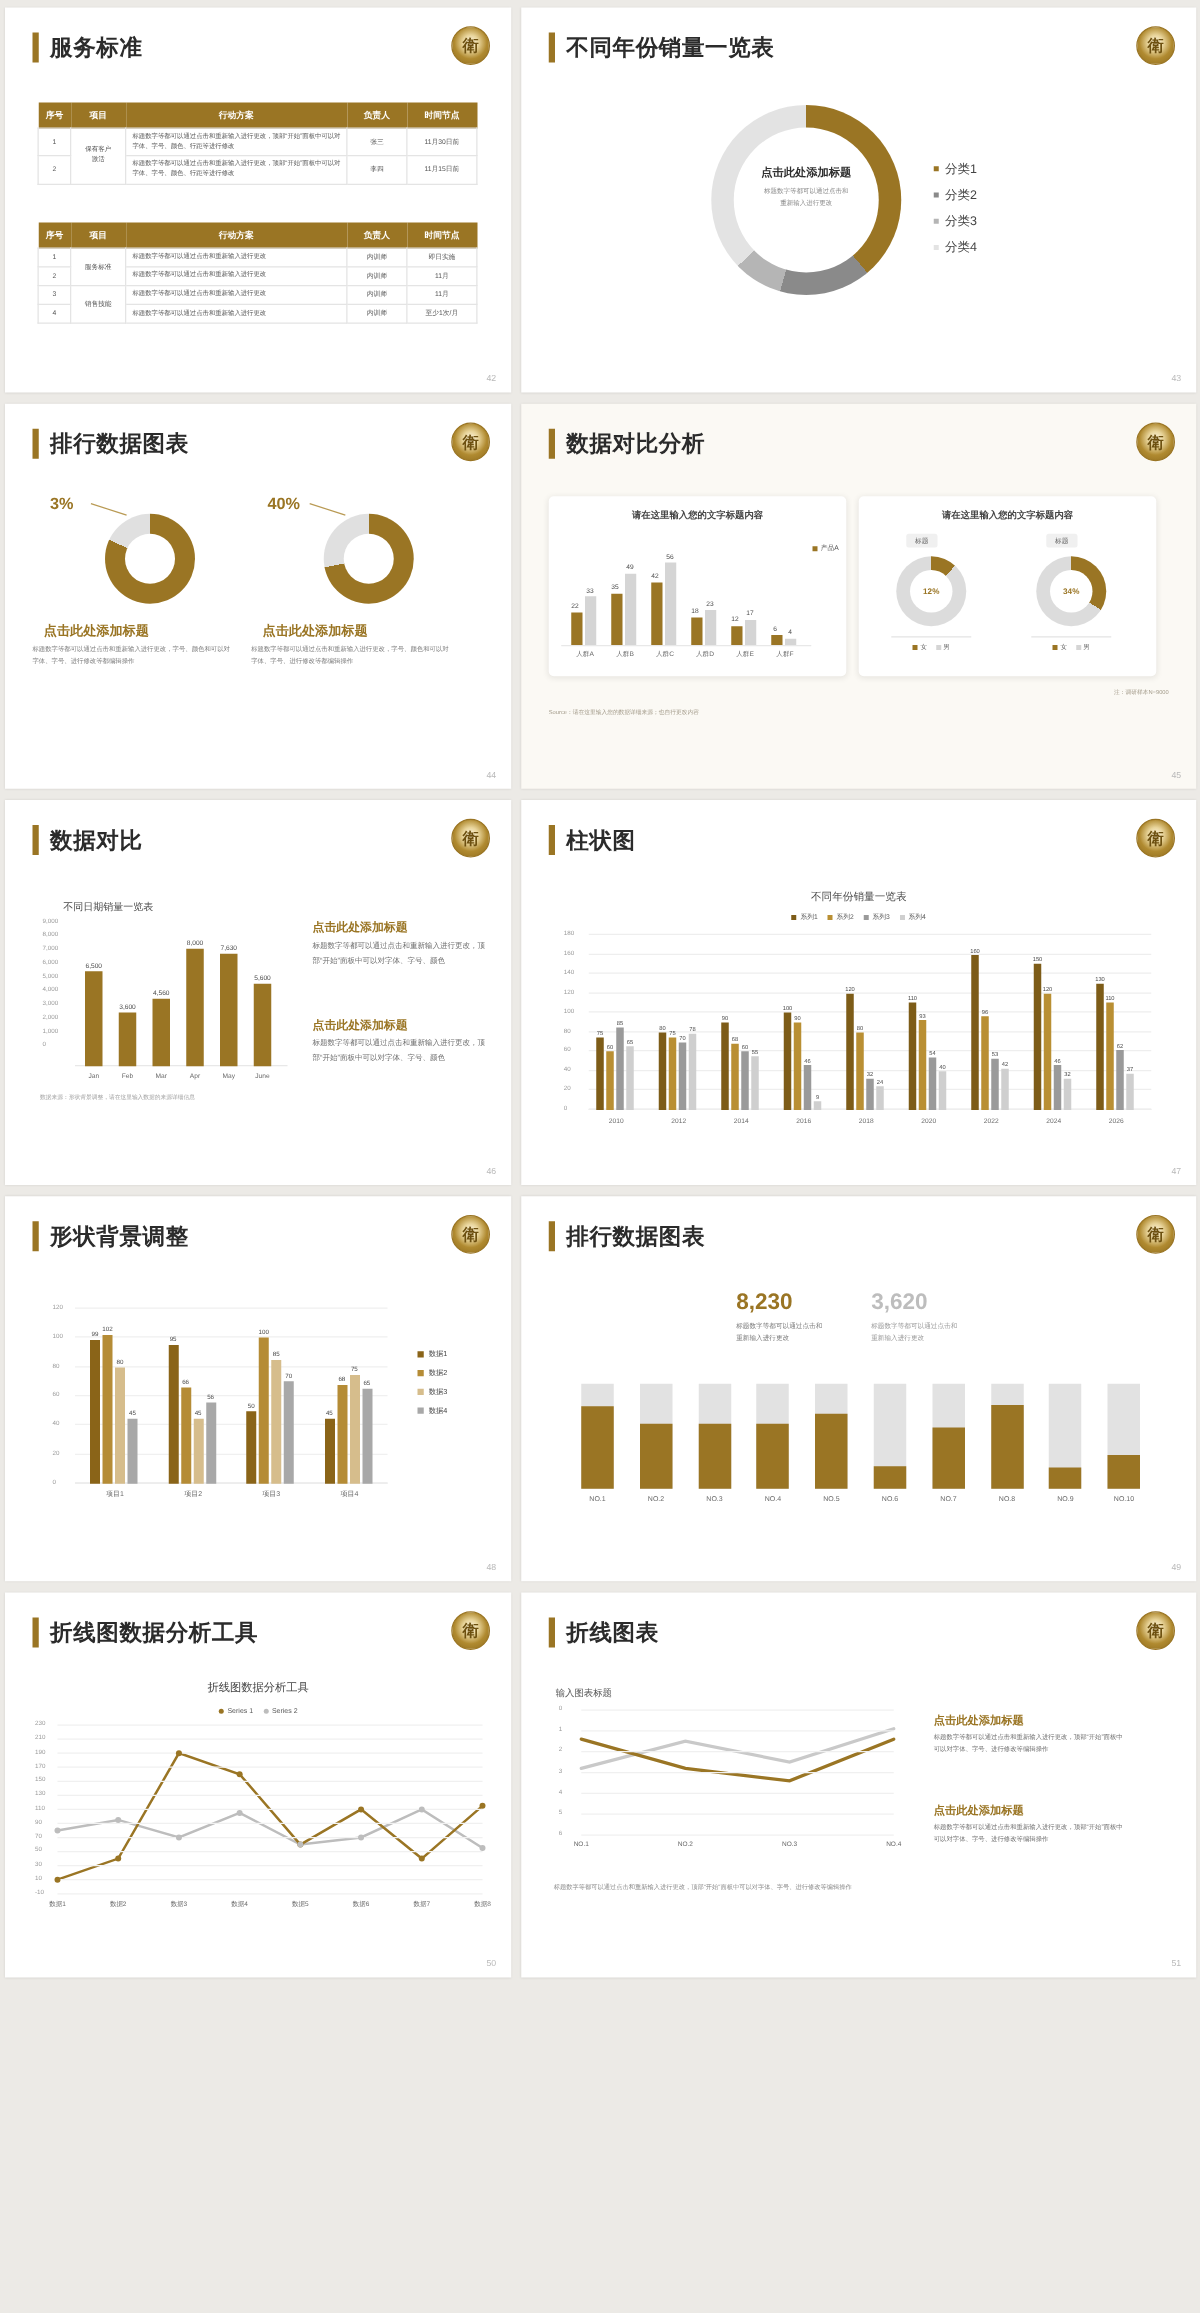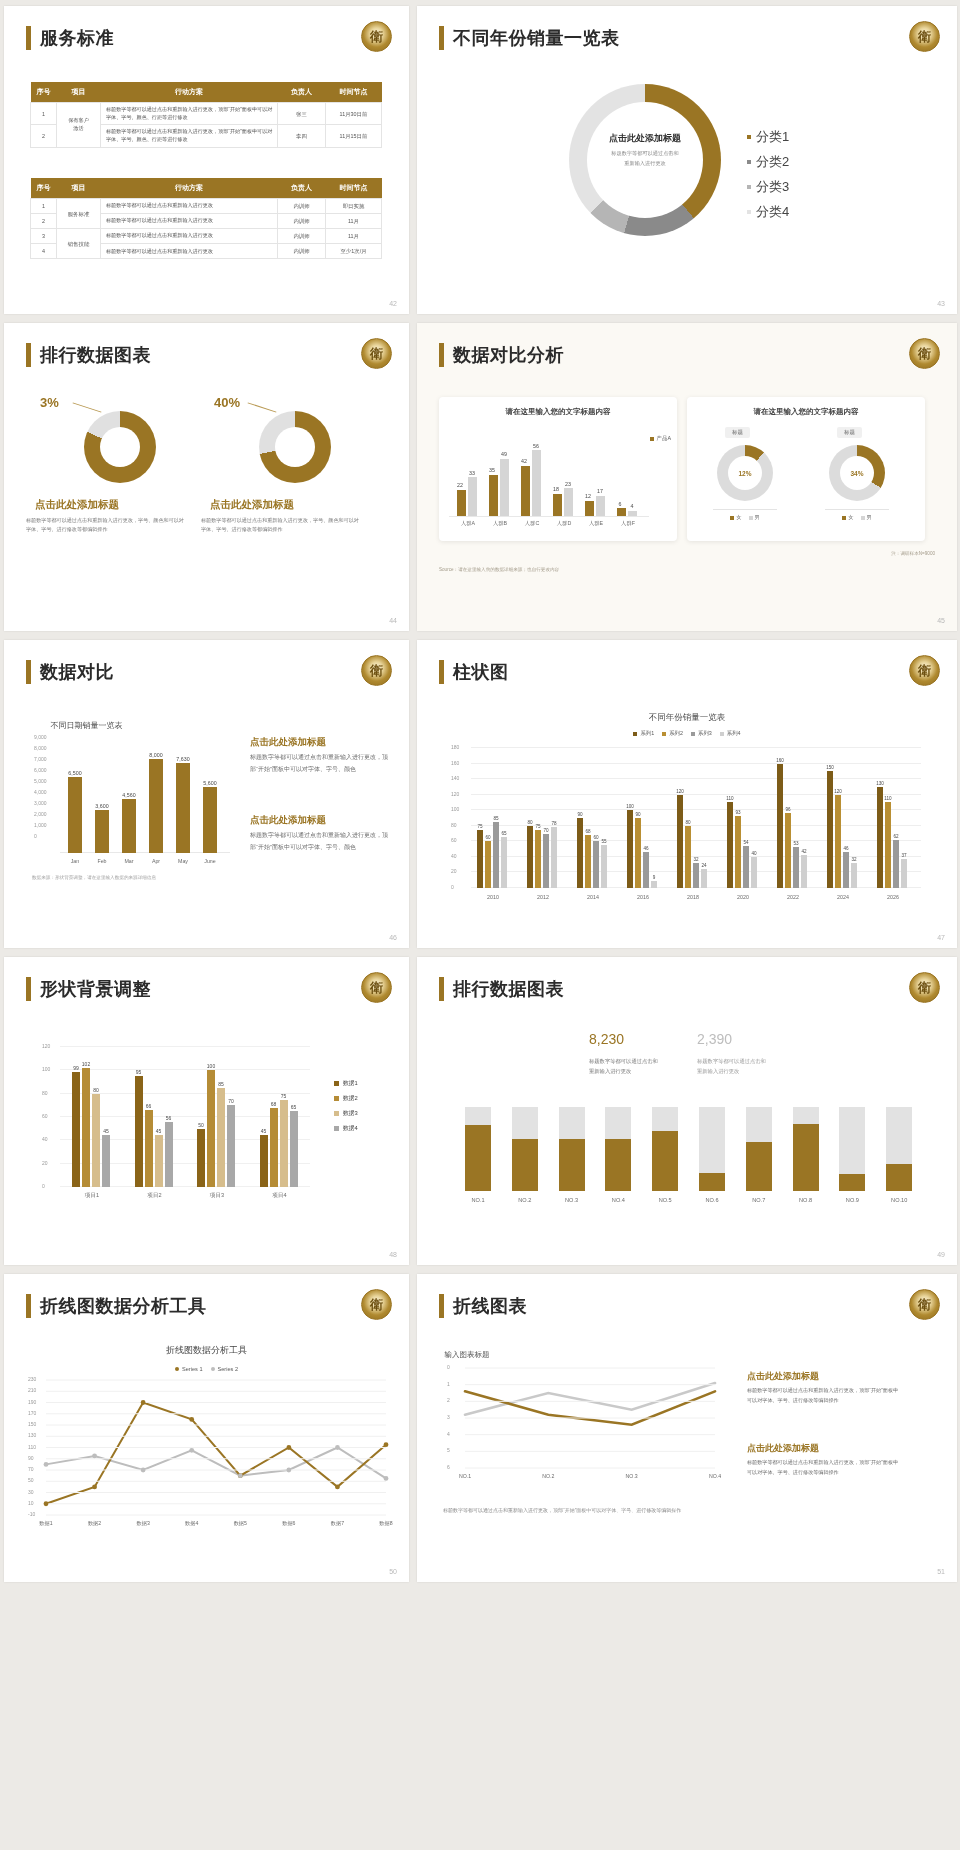--- a/index.html
+++ b/index.html
@@ -52,21 +52,21 @@
     content:""; position:absolute; border-radius:50%; background:#fff;
     left:50%; top:50%; transform:translate(-50%,-50%);
   }
   
   .d43 { position:absolute; left:152px; top:78px; width:152px; height:152px;
     background:conic-gradient(#9a7524 0deg 140deg, #8a8a8a 140deg 196deg, #b5b5b5 196deg 226deg, #e3e3e3 226deg 360deg); }
   .d43::after { width:116px; height:116px; }
   .d43-ctr { position:absolute; left:152px; top:126px; width:152px; text-align:center; }
   .d43-ctr .t { font-size:9px; font-weight:bold; color:#2f2f2f; }
   .d43-ctr .s { font-size:5.2px; color:#8a8a8a; line-height:1.9; margin-top:4px; }
-  .lgd43 { position:absolute; left:330px; top:122px; font-size:13px; color:#444; }
+  .lgd43 { position:absolute; left:330px; top:122px; font-size:10px; color:#444; }
   .lgd43 div { display:flex; align-items:center; gap:5px; margin-bottom:7px; }
   .lgd43 i { width:4px; height:4px; display:inline-block; }
 
   
   .d44 { position:absolute; width:72px; height:72px; top:88px; }
   .d44::after { width:40px; height:40px; }
   .d44a { left:80px; background:conic-gradient(#9a7524 0deg 295deg, #e0e0e0 295deg 360deg); }
   .d44b { left:255px; background:conic-gradient(#9a7524 0deg 259deg, #e0e0e0 259deg 360deg); }
   .pct { position:absolute; font-size:13px; font-weight:bold; color:#9a7524; }
   .lead { position:absolute; border-top:1px solid #b99a54; }
@@ -87,21 +87,21 @@
 
   
   .card45 { position:absolute; background:#fff; border-radius:4px; box-shadow:0 1px 5px rgba(0,0,0,.09); }
   .card45 .hd { font-size:7.5px; color:#444; text-align:center; padding-top:10px; font-weight:bold;}
   .note45 { position:absolute; font-size:4.6px; color:#a39b8a; }
 
   
   .para-h { position:absolute; font-size:9.5px; font-weight:bold; color:#9a7524; }
   .para-b { position:absolute; font-size:6px; color:#6f6f6f; line-height:1.95; width:150px; }
   .srcnote { position:absolute; font-size:4.6px; color:#a0a0a0; }
-  .big49 { position:absolute; font-size:14px; font-weight:normal; }
+  .big49 { position:absolute; font-size:18px; font-weight:bold; }
   .cap49 { position:absolute; font-size:5.3px; line-height:1.8; width:72px; }
 
   
   svg { position:absolute; overflow:visible; }
 </style>
 </head>
 <body>
 
 <div class="grid">
 
@@ -605,21 +605,21 @@
 
   <div class="slide">
     <div class="s-title">
       <div class="s-bar"></div>
       <span>排行数据图表</span>
     </div>
     <div class="seal">衛</div>
 
     <div class="big49" style="left:172px; top:74px; color:#9a7524;">8,230</div>
     <div class="cap49" style="left:172px; top:100px; color:#7a7a7a;">标题数字等都可以通过点击和重新输入进行更改</div>
-    <div class="big49" style="left:280px; top:74px; color:#bdbdbd;">2,390</div>
+    <div class="big49" style="left:280px; top:74px; color:#bdbdbd;">3,620</div>
     <div class="cap49" style="left:280px; top:100px; color:#9a9a9a;">标题数字等都可以通过点击和重新输入进行更改</div>
 
     <div class="chart" id="c49" style="left:36px; top:150px; width:468px; height:110px;">
         <div style="position:absolute;left:12px;top:0;width:26px;height:84px;background:#e2e2e2;">
           <div style="position:absolute;left:0;bottom:0;width:100%;height:78%;background:#9a7524;"></div>
         </div>
         <div style="position:absolute;left:7px;top:90px;width:36px;text-align:center;font-size:5.6px;color:#6a6a6a;">NO.1</div>
         <div style="position:absolute;left:58.8px;top:0;width:26px;height:84px;background:#e2e2e2;">
           <div style="position:absolute;left:0;bottom:0;width:100%;height:62%;background:#9a7524;"></div>
         </div>

